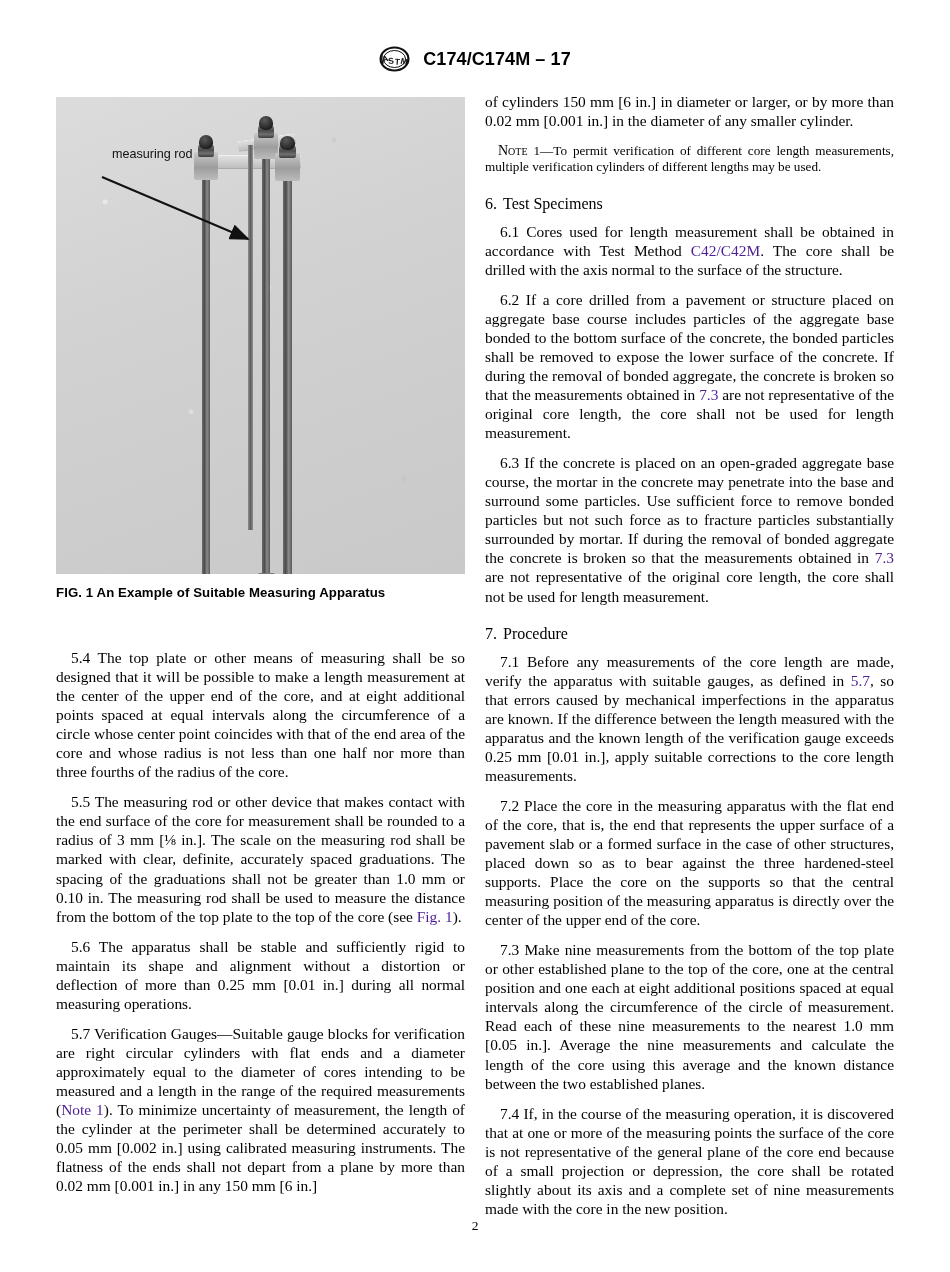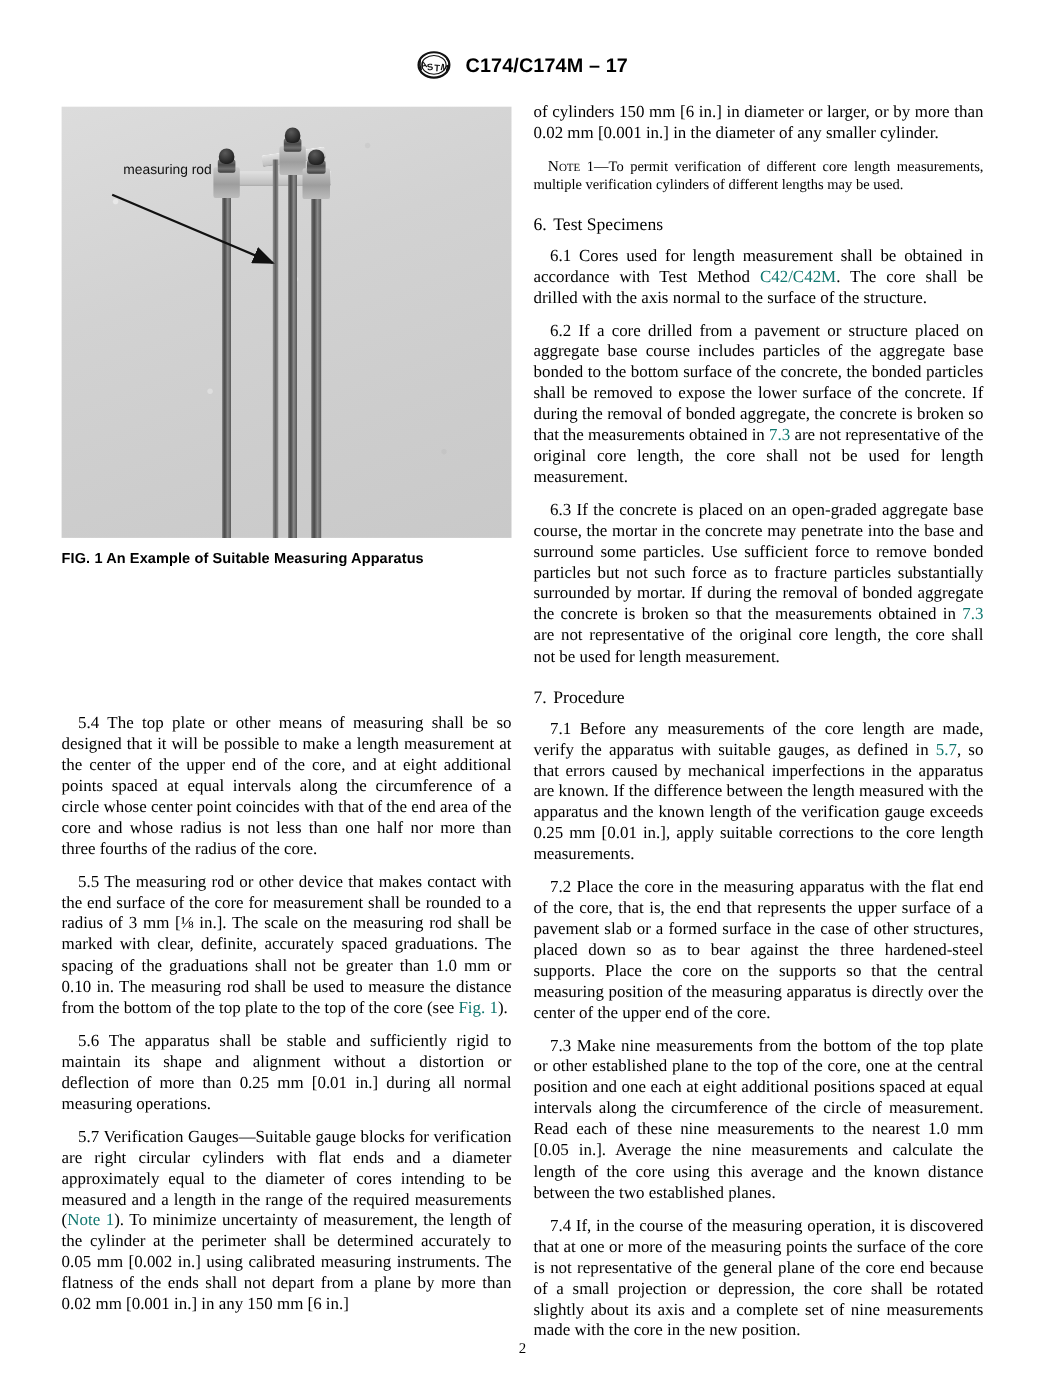--- a/index.html
+++ b/index.html
@@ -64,21 +64,21 @@
 
   h3.sect {
     font-family: "Liberation Serif", serif;
     font-weight: normal;
     font-size: 16px;
     line-height: 19px;
     margin: 18px 0 9px 0;
   }
   h3.sect .sect-num { margin-right: 6px; }
 
-  .lnk { color: #0f766e; }
+  .lnk { color: #4c1d95; }
   .ital { }
 
   p.note {
     margin: 13px 0 0 0;
     font-size: 13.2px;
     line-height: 16.3px;
     text-align: justify;
   }
   p.note .note-label {
     font-variant: small-caps;
@@ -89,21 +89,21 @@
   
   .figure-block {
     position: absolute;
     left: 56px;
     top: 97px;
     width: 409px;
   }
   .photo {
     position: relative;
     width: 409px;
-    height: 392px;
+    height: 477px;
     background: linear-gradient(160deg,#dcdcdc 0%,#d2d2d2 38%,#cdcdcd 70%,#c9c9c9 100%);
     overflow: hidden;
   }
   .photo-grain {
     position: absolute; inset: 0;
     background-image:
       radial-gradient(circle at 12% 22%, rgba(255,255,255,.55) 0 2px, transparent 3px),
       radial-gradient(circle at 68% 9%, rgba(0,0,0,.05) 0 2px, transparent 3px),
       radial-gradient(circle at 33% 66%, rgba(255,255,255,.4) 0 2px, transparent 3px),
       radial-gradient(circle at 85% 80%, rgba(0,0,0,.04) 0 2px, transparent 3px),

